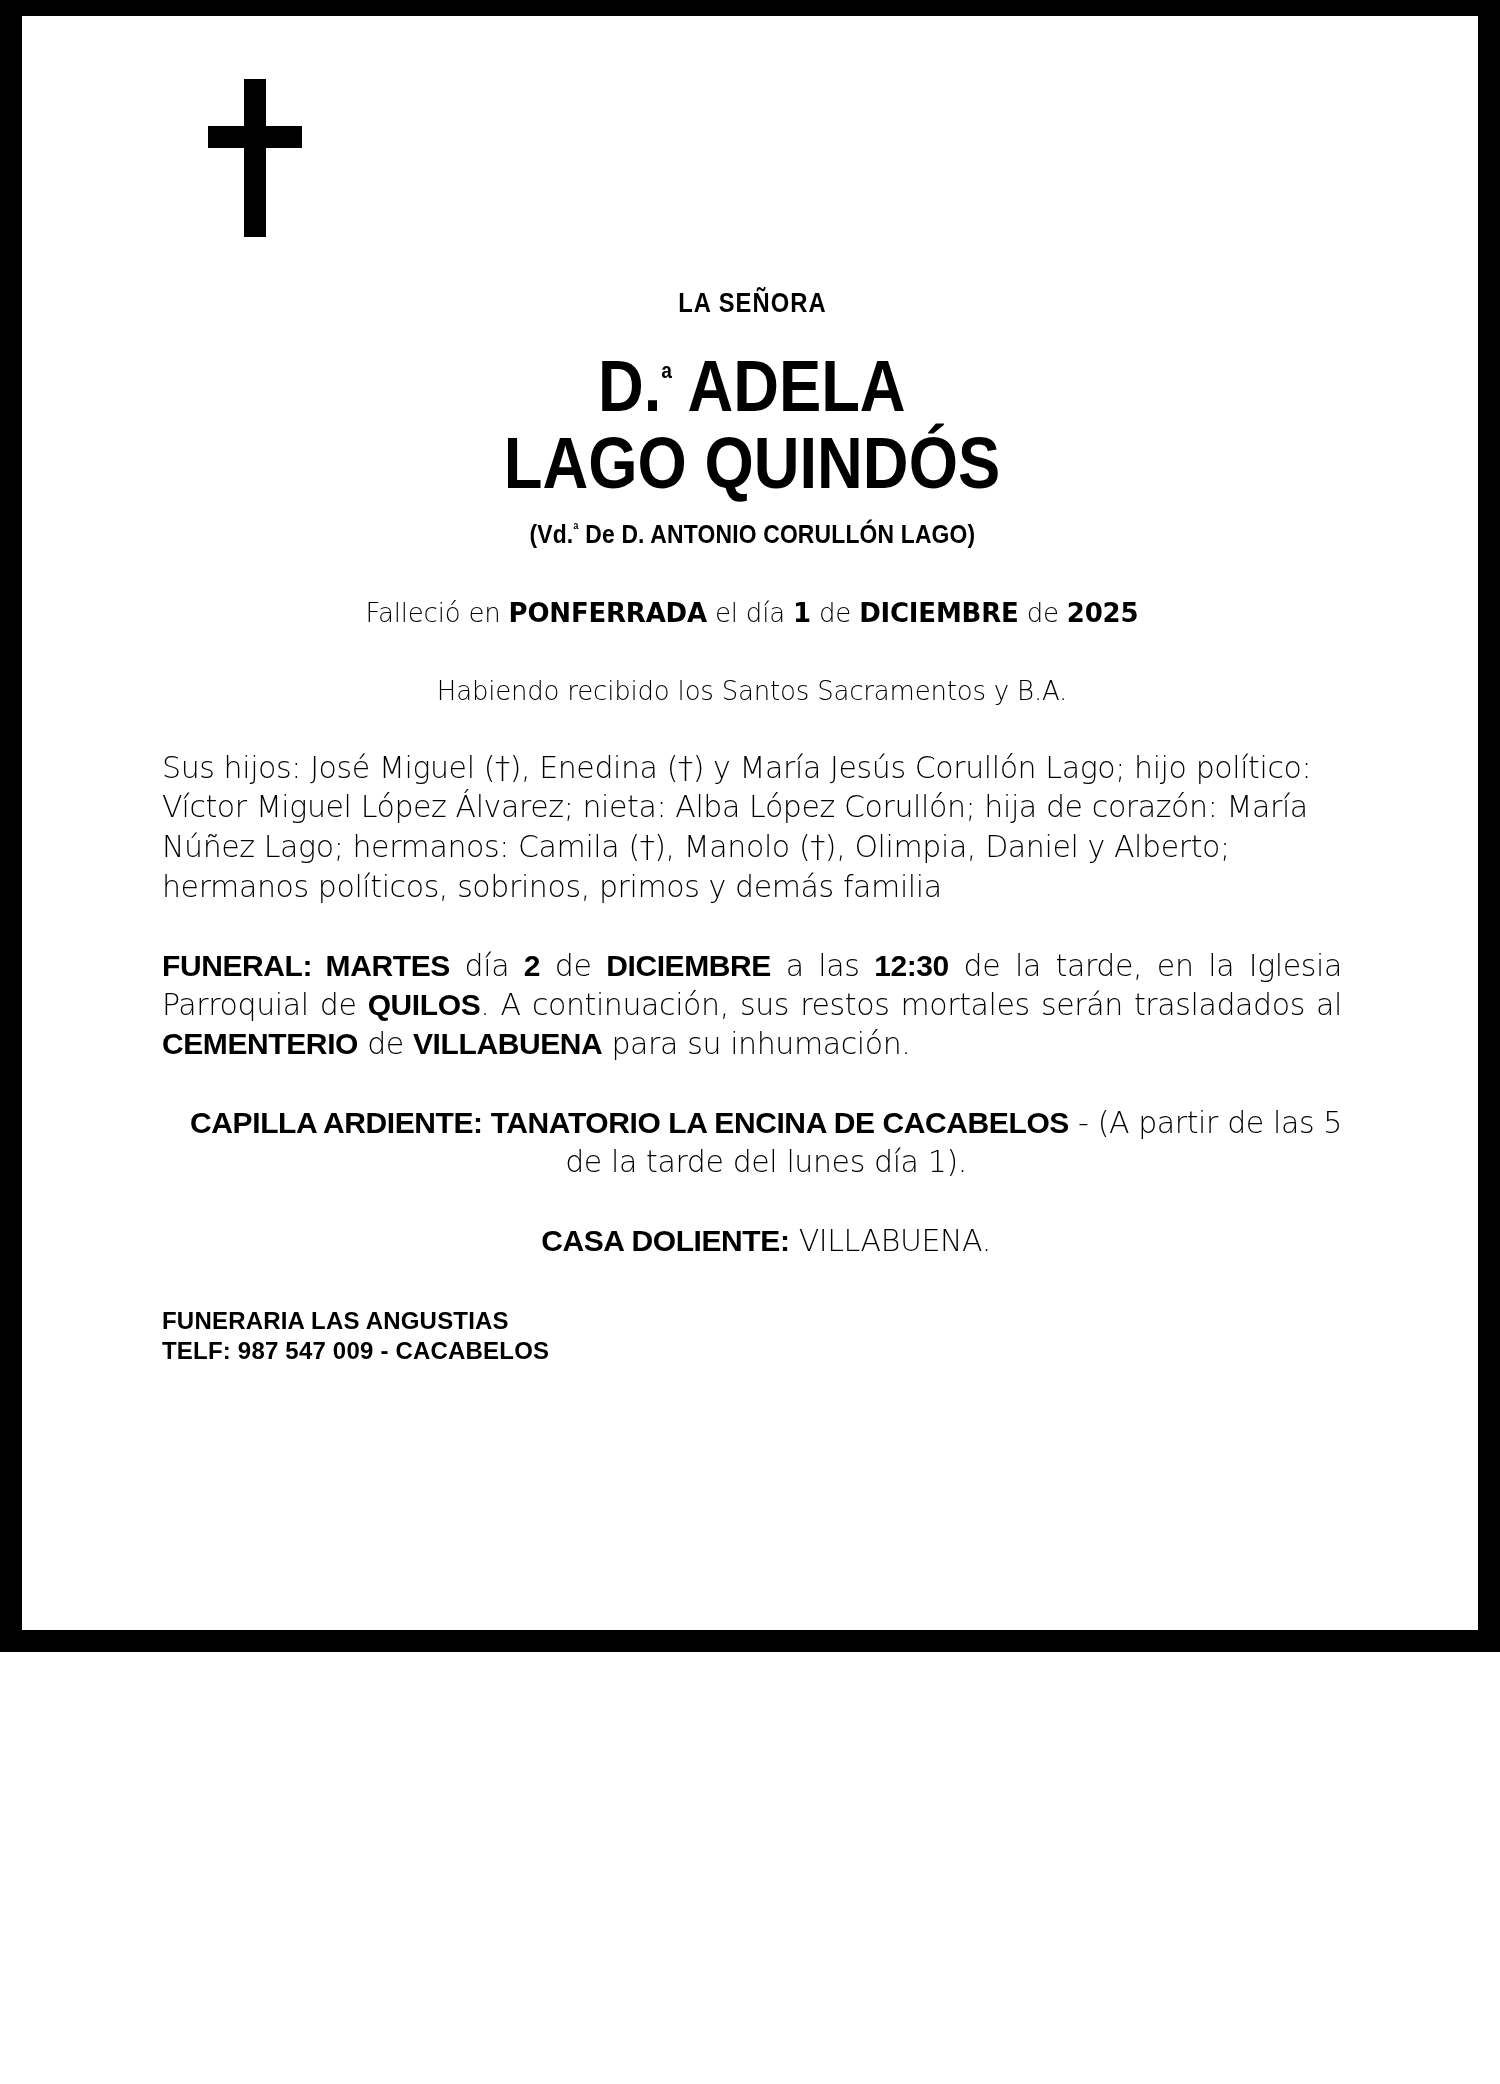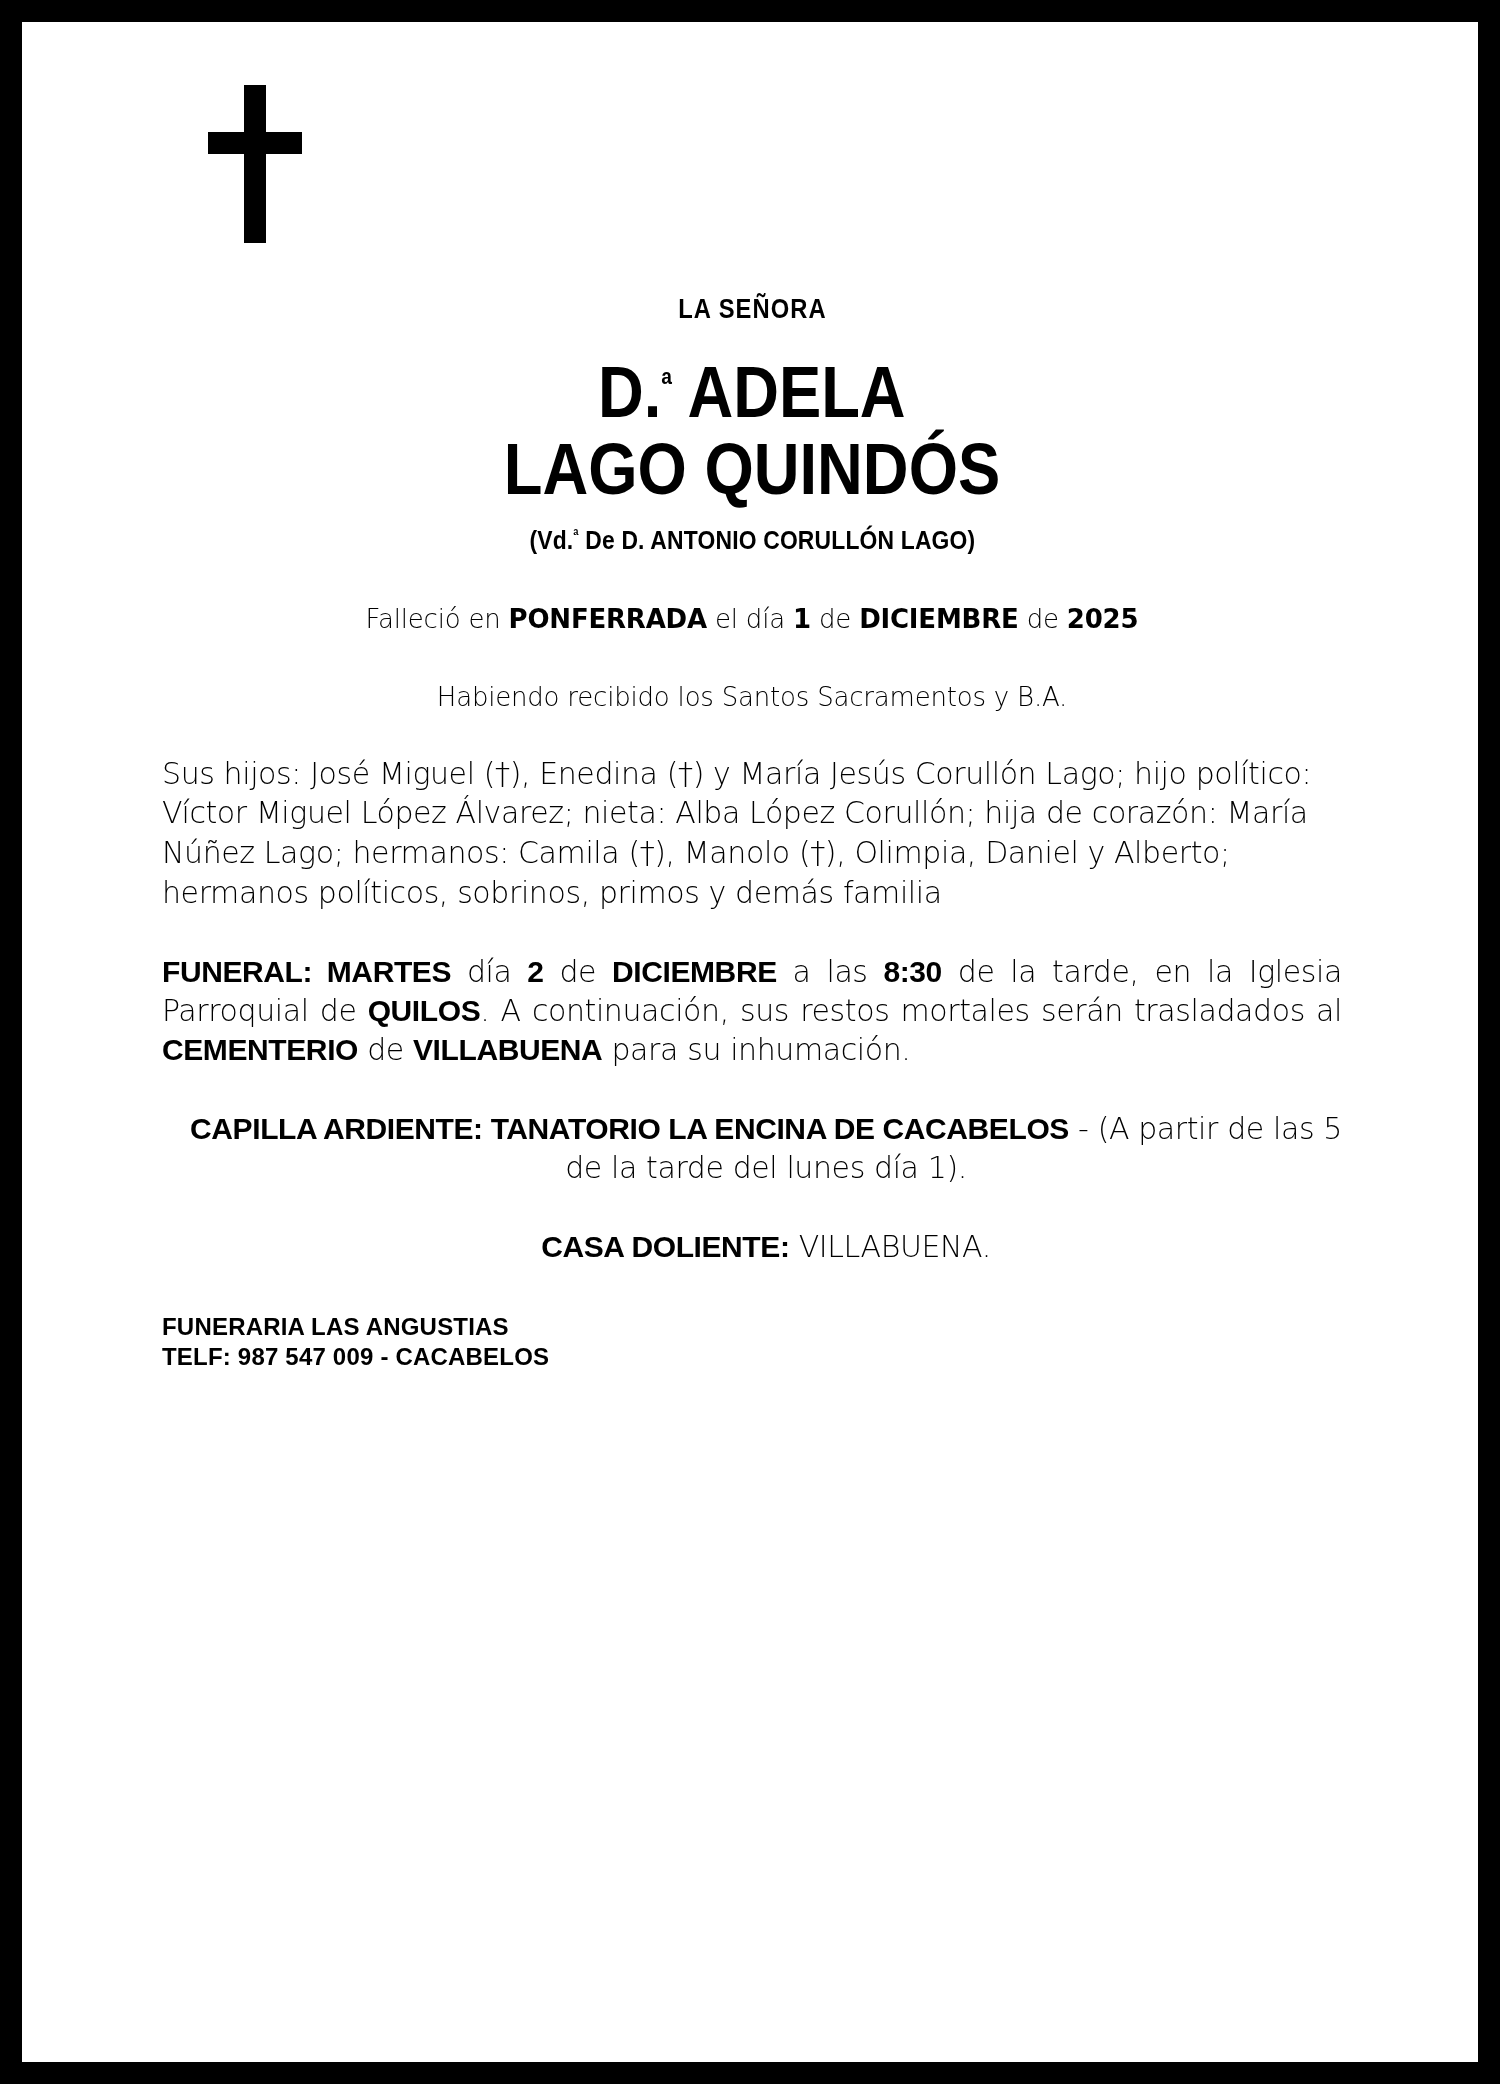--- a/index.html
+++ b/index.html
@@ -10,23 +10,23 @@
   }
   body {
     font-family: "Liberation Sans", sans-serif;
     color: #000000;
   }
 
   
   .esquela-page {
     position: relative;
     width: 1500px;
-    height: 2084px;
+    height: 1652px;
     background: #000000;
-    padding: 22px 22px 22px 22px;
+    padding: 16px 22px 22px 22px;
   }
   .esquela-inner {
     position: relative;
     width: 100%;
     height: 100%;
     background: #ffffff;
     overflow: hidden;
   }
 
   
@@ -202,21 +202,21 @@
 
       <div class="center body-line falllecio"><span>Falleció en </span><b>PONFERRADA</b><span> el día </span><b>1</b><span> de </span><b>DICIEMBRE</b><span> de  </span><b>2025</b></div>
 
 
       <div class="center body-line sacramentos">Habiendo recibido los Santos Sacramentos y B.A.</div>
 
 
       <div class="family">Sus hijos: José Miguel (†), Enedina (†) y María Jesús Corullón Lago; hijo político: Víctor Miguel López Álvarez; nieta: Alba López Corullón; hija de corazón: María Núñez Lago; hermanos: Camila (†), Manolo (†), Olimpia, Daniel y Alberto; hermanos políticos, sobrinos, primos y demás familia</div>
 
 
-      <div class="block"><b>FUNERAL:</b><b> MARTES</b><span> día </span><b>2</b><span> de </span><b>DICIEMBRE</b><span> a las </span><b>8:30</b><span> de la tarde, en la Iglesia Parroquial de </span><b>QUILOS</b><span>. A continuación, sus restos mortales serán trasladados al </span><b>CEMENTERIO</b><span> de </span><b>VILLABUENA</b><span> para su inhumación.</span></div>
+      <div class="block"><b>FUNERAL:</b><b> MARTES</b><span> día </span><b>2</b><span> de </span><b>DICIEMBRE</b><span> a las </span><b>12:30</b><span> de la tarde, en la Iglesia Parroquial de </span><b>QUILOS</b><span>. A continuación, sus restos mortales serán trasladados al </span><b>CEMENTERIO</b><span> de </span><b>VILLABUENA</b><span> para su inhumación.</span></div>
 
       <div class="block nojust"><b>CAPILLA ARDIENTE: TANATORIO LA ENCINA DE CACABELOS</b><span> - (A partir de las 5 de la tarde del lunes día 1).</span></div>
 
       <div class="block nojust"><b>CASA DOLIENTE:</b><span> VILLABUENA.</span></div>
 
       <div class="footer">
         <div>FUNERARIA LAS ANGUSTIAS</div>
         <div>TELF: 987 547 009 - CACABELOS</div>
       </div>
 

